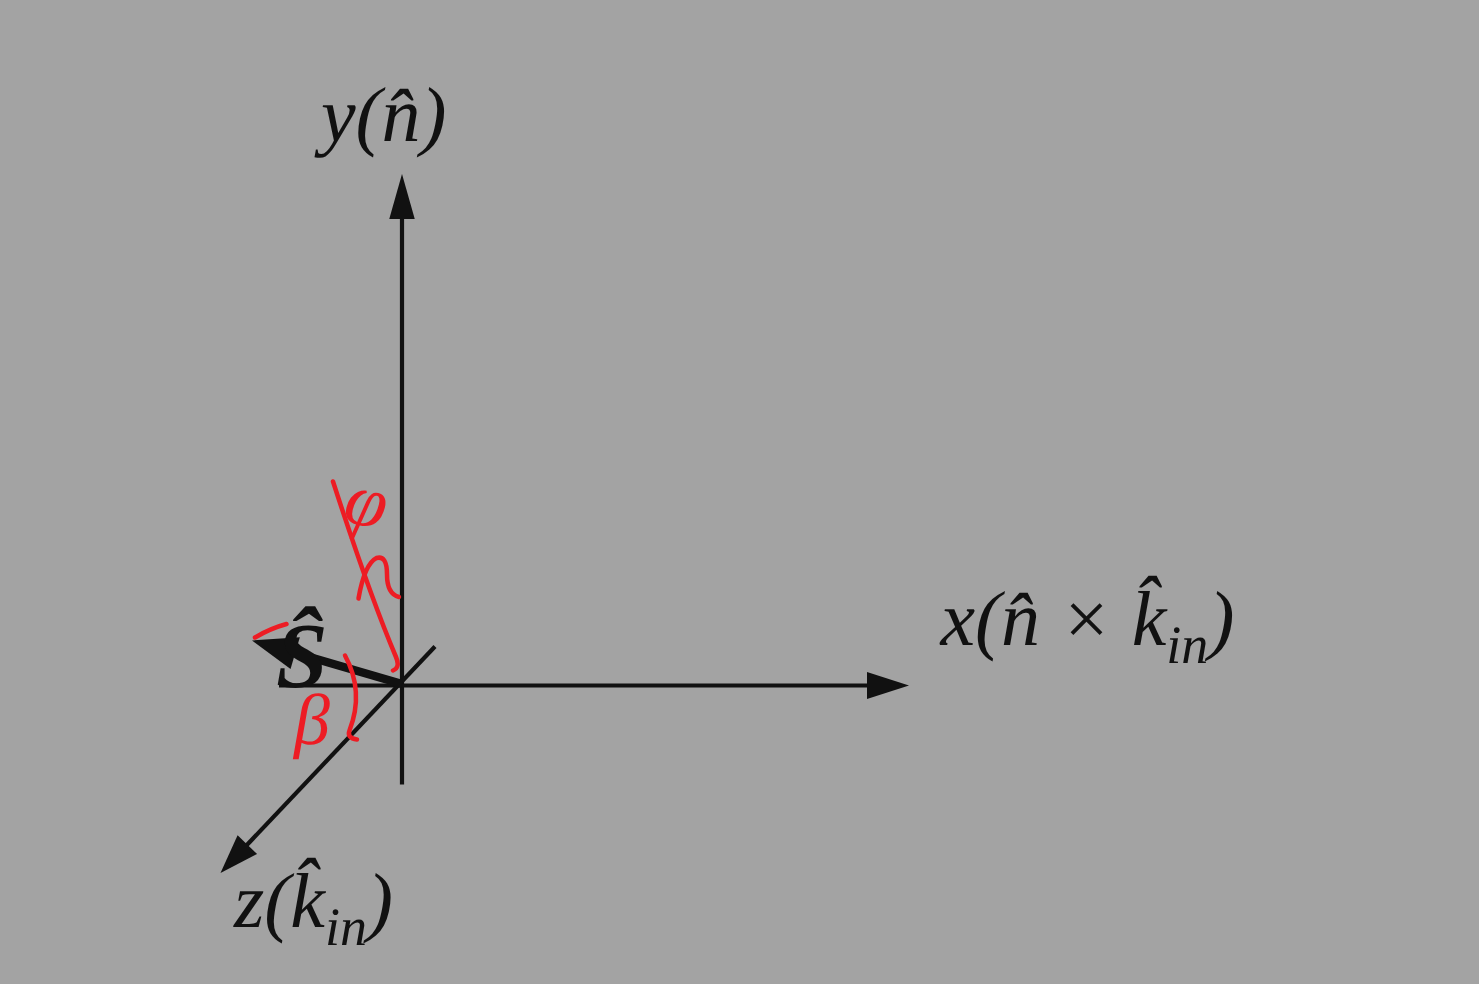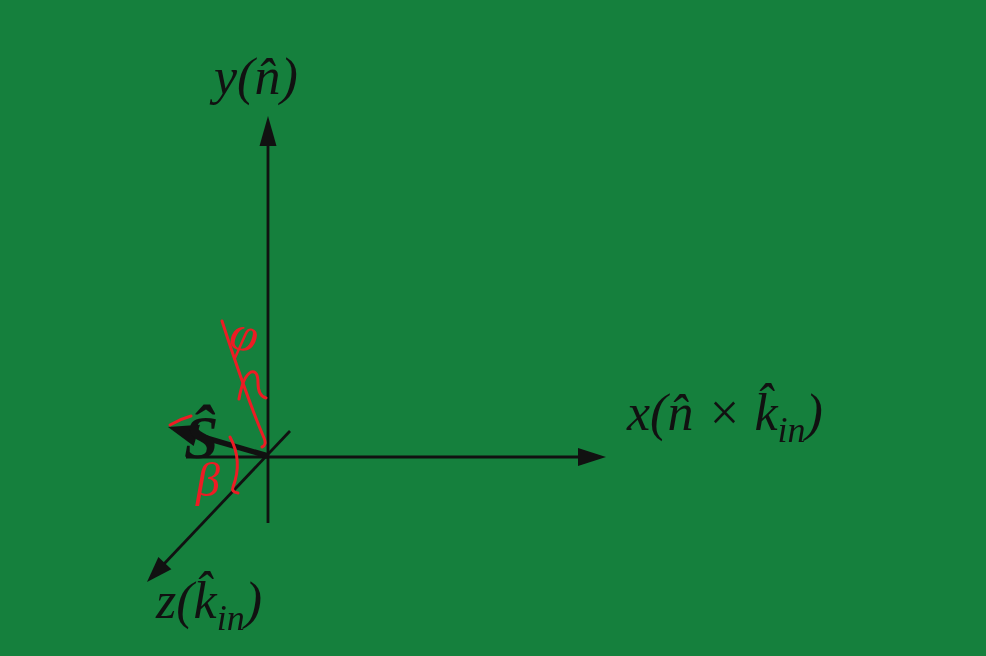--- a/index.html
+++ b/index.html
@@ -1,20 +1,20 @@
 <!DOCTYPE html>
 <html><head>
 <meta charset="utf-8">
 <style>
   html, body { margin: 0; padding: 0; background: #ffffff; }
   .canvas {
     position: relative;
     width: 986px;
     height: 656px;
-    background: #15803d;
+    background: #a3a3a3;
     overflow: hidden;
     font-family: "Liberation Serif", serif;
   }
   svg { display: block; }
   .axis-line   { stroke: #111111; stroke-width: 2.8; fill: none; }
   .axis-head   { fill: #111111; stroke: none; }
   .vec-shaft   { stroke: #111111; stroke-width: 5.5; fill: none; stroke-linecap: butt; }
   .axis-label  { font-style: italic; font-size: 52px; fill: #111111; }
   .sub         { font-size: 36px; }
   .vec-label   { font-style: italic; font-weight: bold; font-size: 62px; fill: #111111; }

